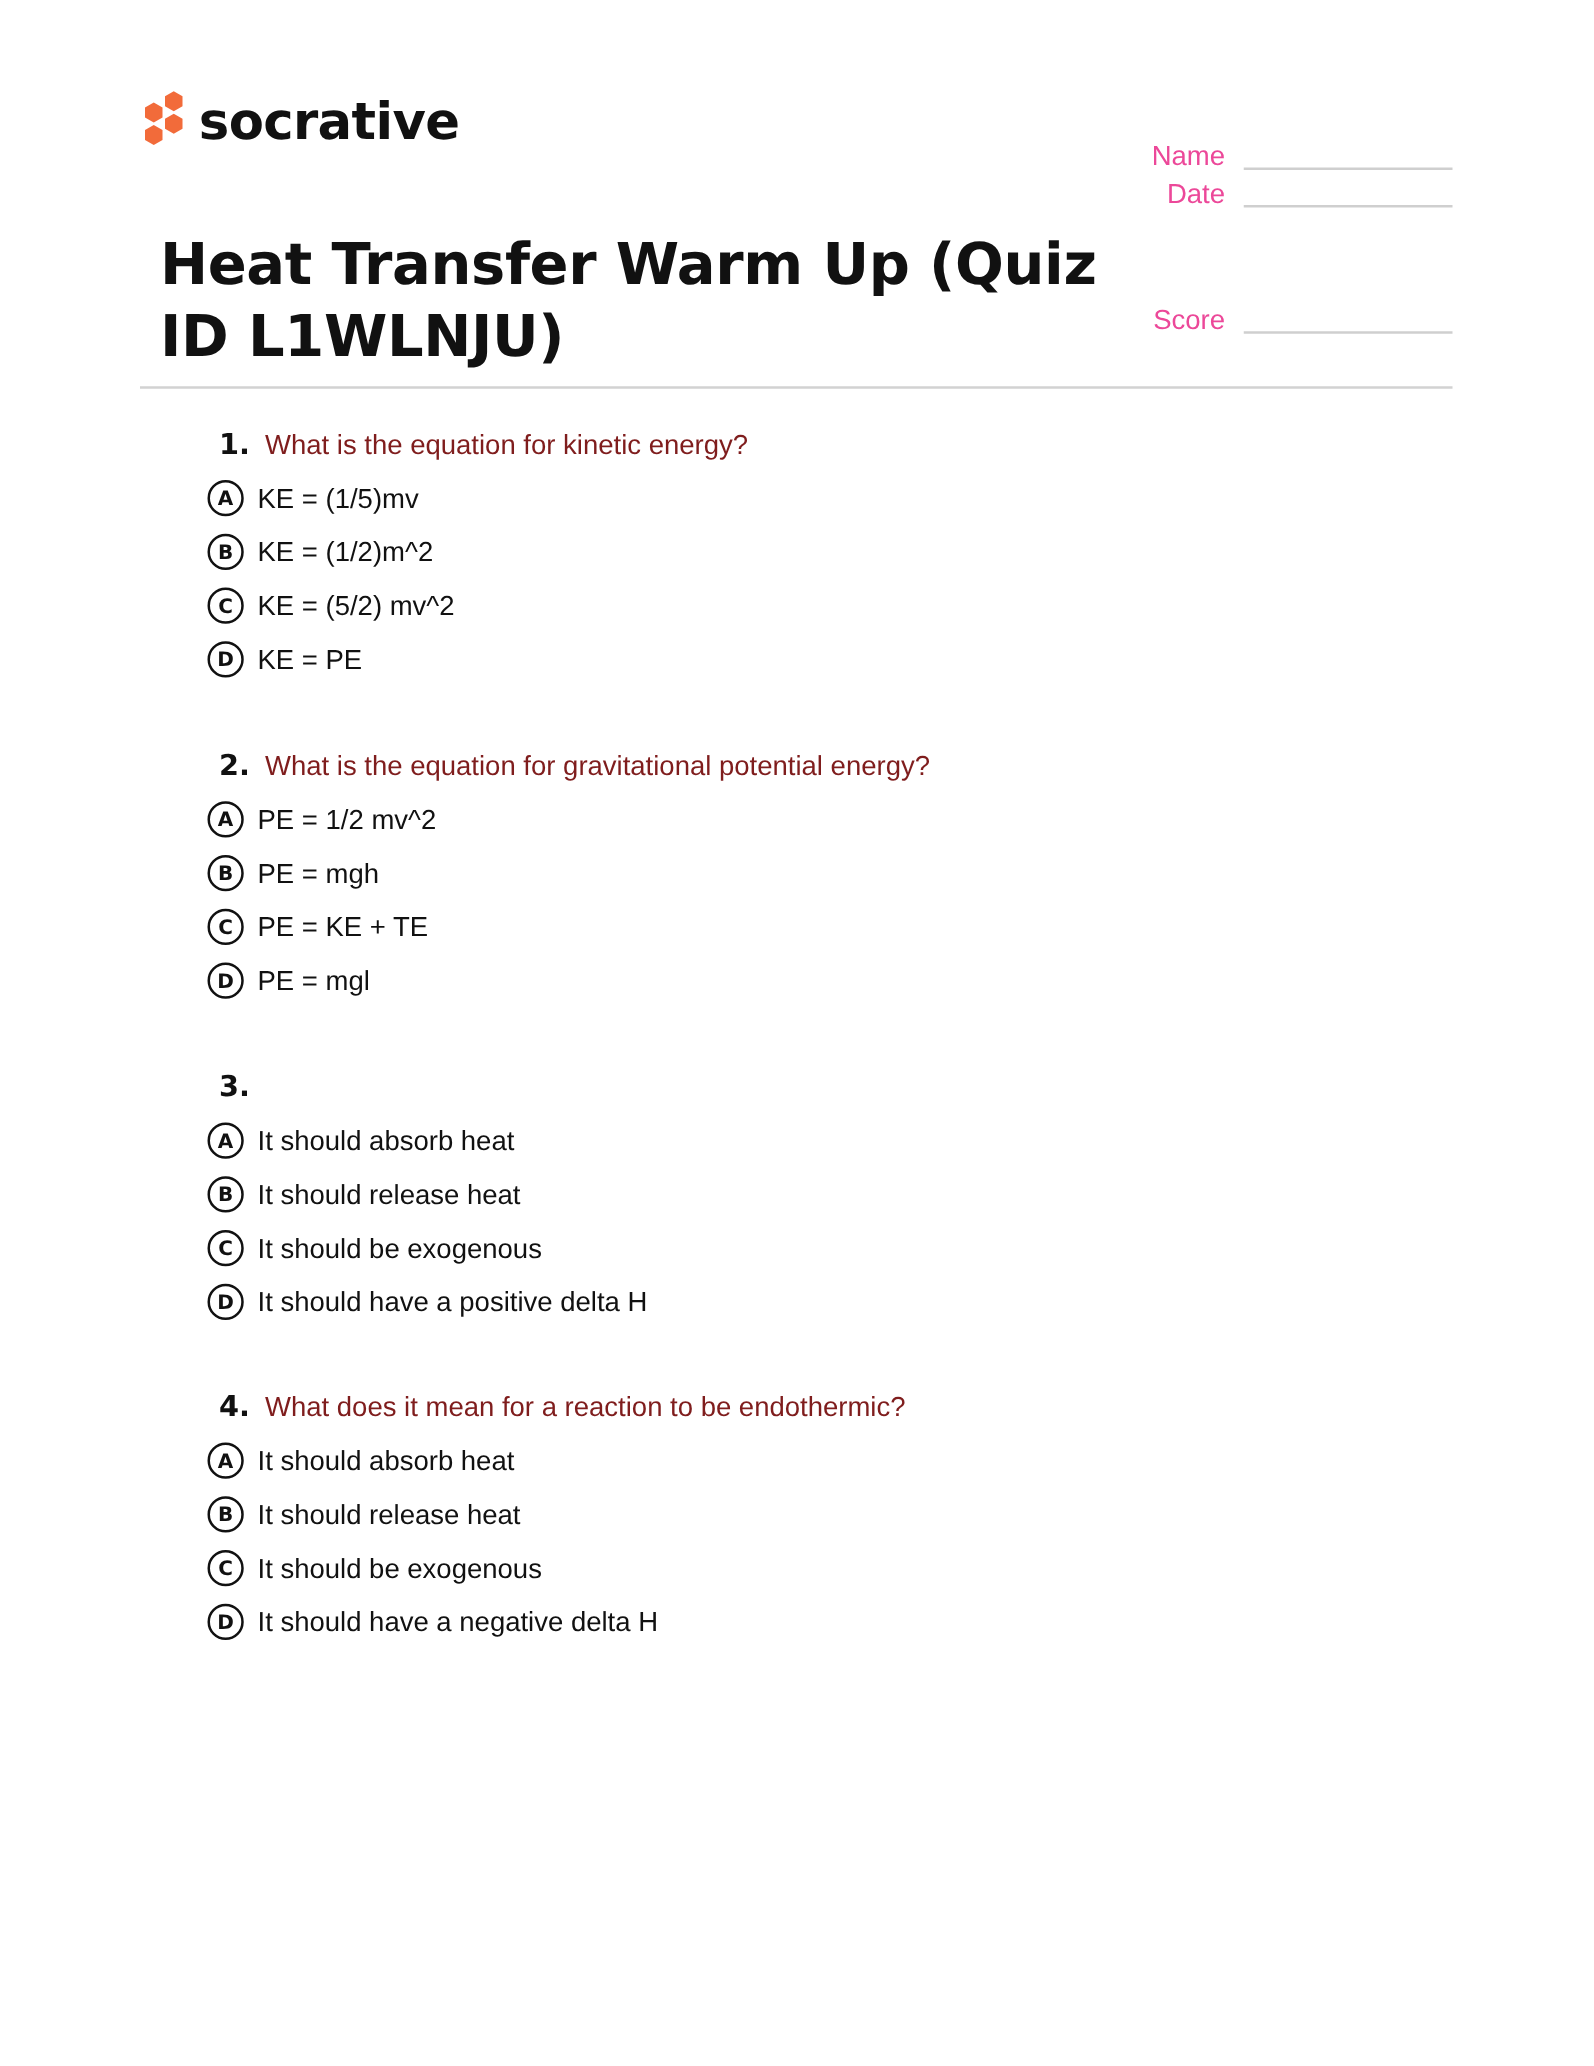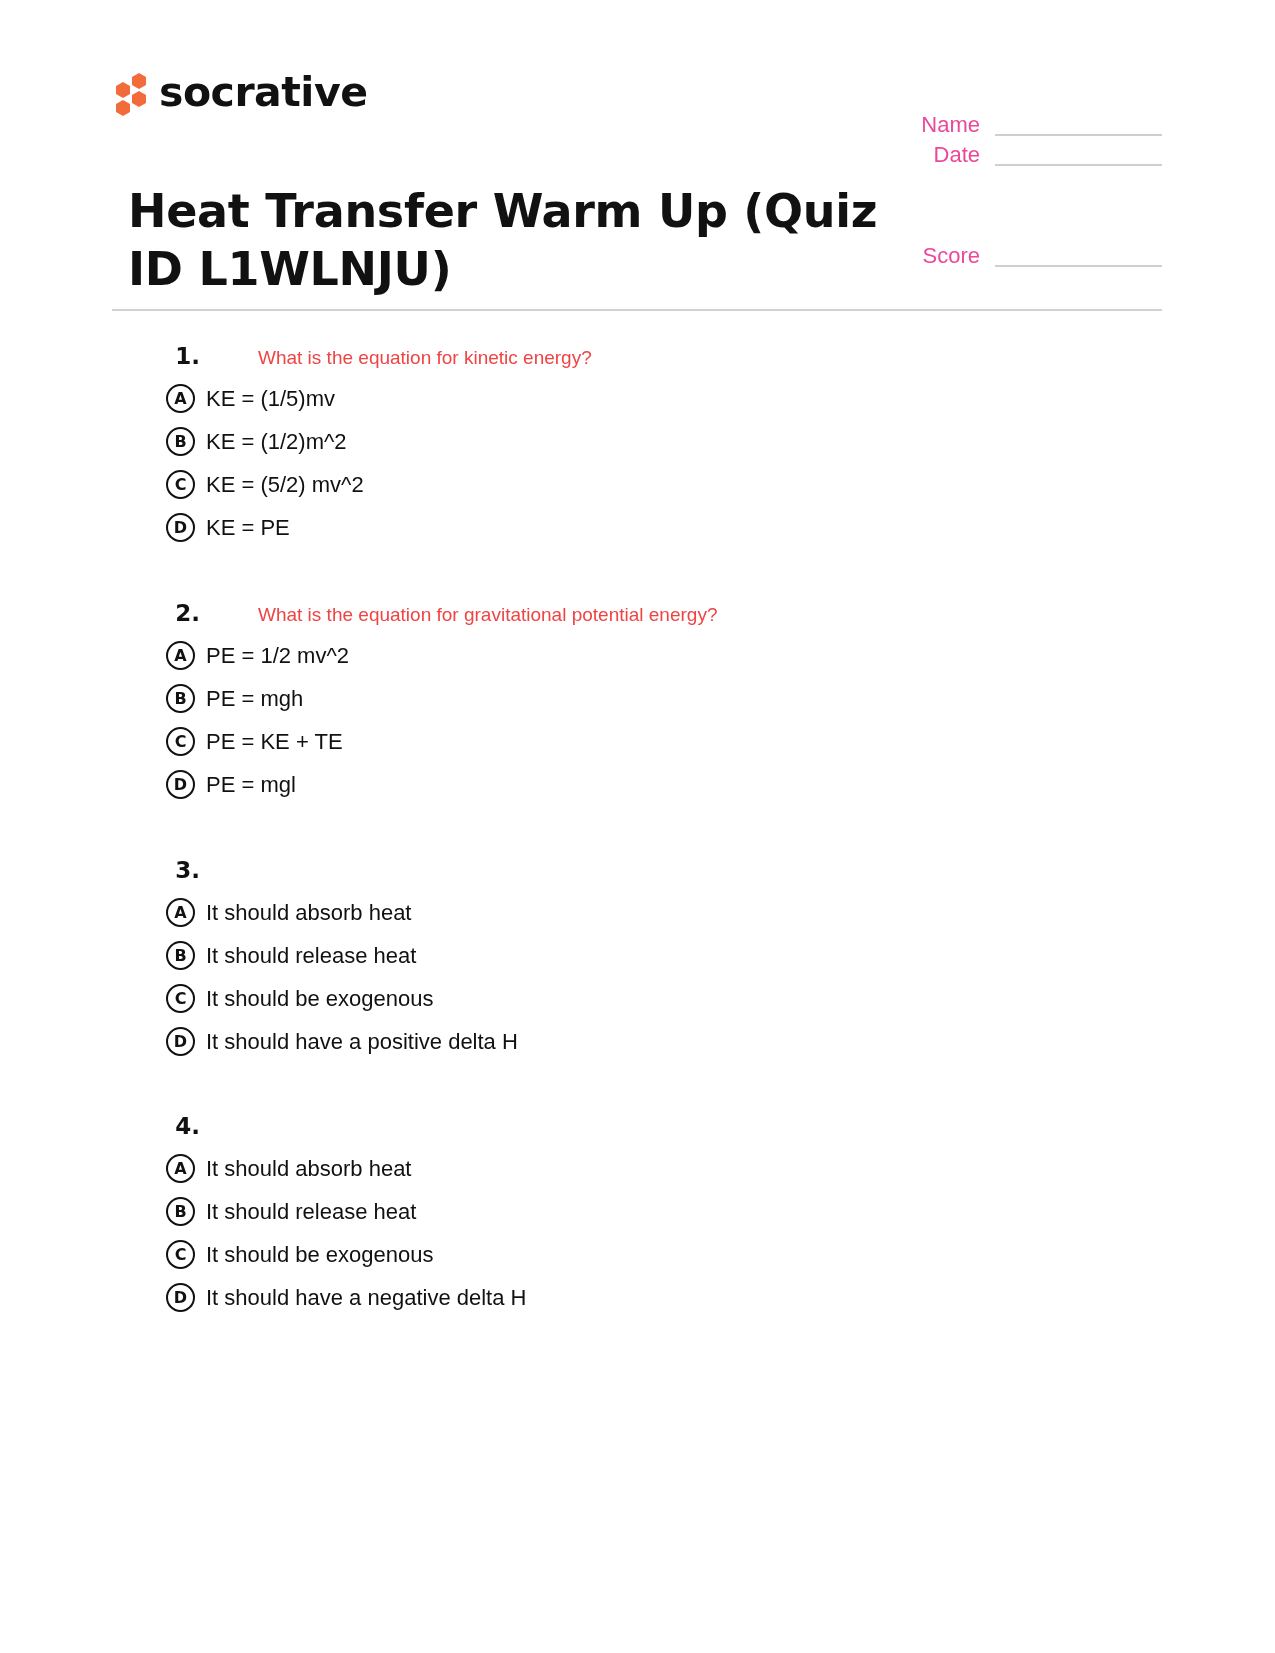--- a/index.html
+++ b/index.html
@@ -1,29 +1,29 @@
 <!DOCTYPE html>
 <html><head>
 <meta charset="utf-8">
 <style>
   html, body { margin:0; padding:0; background:#ffffff; }
   body { width:1275px; height:1653px; position:relative; overflow:hidden; color:#111; font-family:"Liberation Sans", sans-serif; }
-  .logo { position:absolute; left:112px; top:72px; display:flex; align-items:flex-start; }
+  .logo { position:absolute; left:112px; top:72px; display:flex; align-items:center; }
   .logo svg { display:block; }
   .logo-text { font-family:"DejaVu Sans", sans-serif; font-size:41px; font-weight:bold; letter-spacing:-0.5px; color:#111; margin-left:9px; line-height:1; }
   .meta { position:absolute; left:880px; width:290px; }
   .meta-row { position:absolute; display:flex; align-items:flex-end; }
   .meta-label { width:100px; text-align:right; font-size:22px; color:#ec4899; line-height:1;margin-top:36px; }
   .meta-line { width:167px; margin-left:15px; border-bottom:2px solid #cfcfcf; height:1px; margin-bottom:0px; }
   .title { position:absolute; left:112px; top:166px; width:780px; font-family:"DejaVu Sans", sans-serif; font-weight:bold; font-size:46px; line-height:58px; letter-spacing:-0.3px; color:#111; margin:16px; }
   .divider { position:absolute; left:112px; top:309px; width:1050px; height:0; border-top:2px solid #d2d2d2; }
   .question { position:absolute; left:160px; width:900px; }
   .q-head { display:flex; align-items:baseline; height:34px; }
   .q-num { width:52px; text-align:right; font-family:"DejaVu Sans", sans-serif; font-weight:bold; font-size:23px; padding-right:12px; box-sizing:border-box; }
-  .q-text { font-size:19px; color:#ef4444;margin-left:46px; }
+  .q-text { font-size:22px; color:#7f1d1d; }
   .opt { display:flex; align-items:center; height:43px; }
   .circle { width:29px; height:29px; border:2px solid #111; border-radius:50%; box-sizing:border-box; display:flex; align-items:center; justify-content:center; font-family:"DejaVu Sans", sans-serif; font-weight:bold; font-size:16px; margin-left:6px; margin-right:11px; }
   .opt-text { font-size:22px; color:#111; }
 </style>
 </head>
 <body>
 
 <div class="logo">
   <svg width="38" height="50" viewBox="0 0 38 50">
     <g fill="#F26B3A">
@@ -119,20 +119,21 @@
     </div>
   <div class="opt">
       <span class="circle">D</span>
       <span class="opt-text">It should have a positive delta H</span>
     </div>
 </div>
 
 <div class="question" style="top:1113px;">
   <div class="q-head">
     <span class="q-num">4.</span>
+    <span class="q-text">What does it mean for a reaction to be endothermic?</span>
   </div>
   <div class="opt">
       <span class="circle">A</span>
       <span class="opt-text">It should absorb heat</span>
     </div>
   <div class="opt">
       <span class="circle">B</span>
       <span class="opt-text">It should release heat</span>
     </div>
   <div class="opt">

